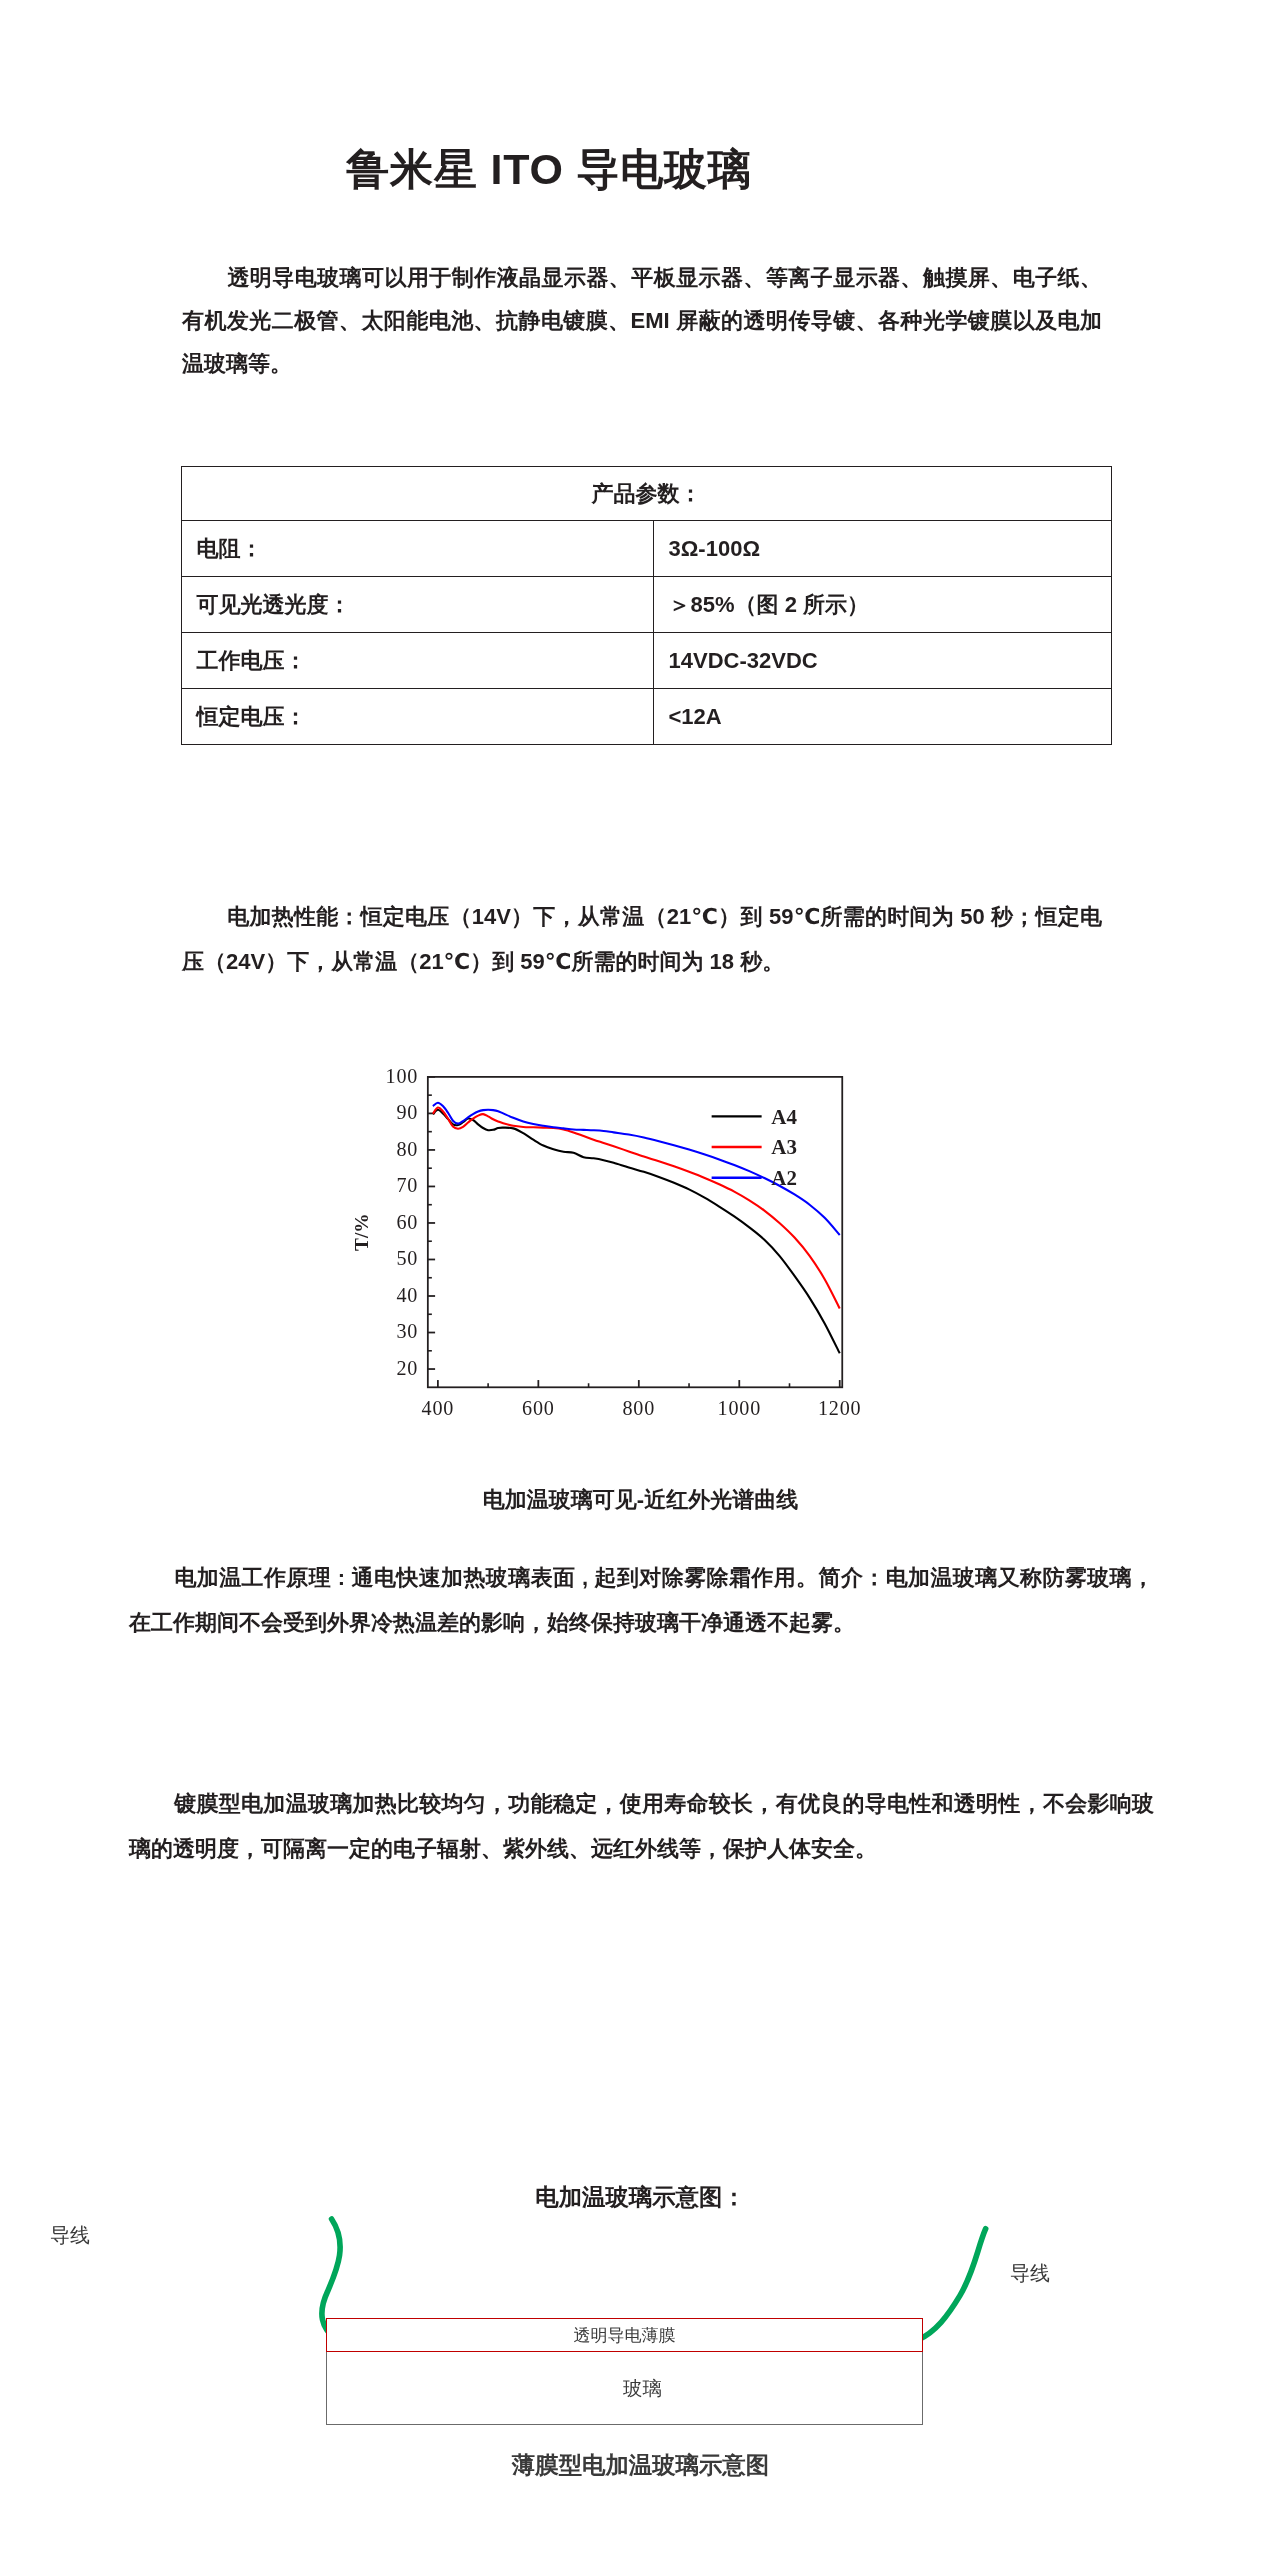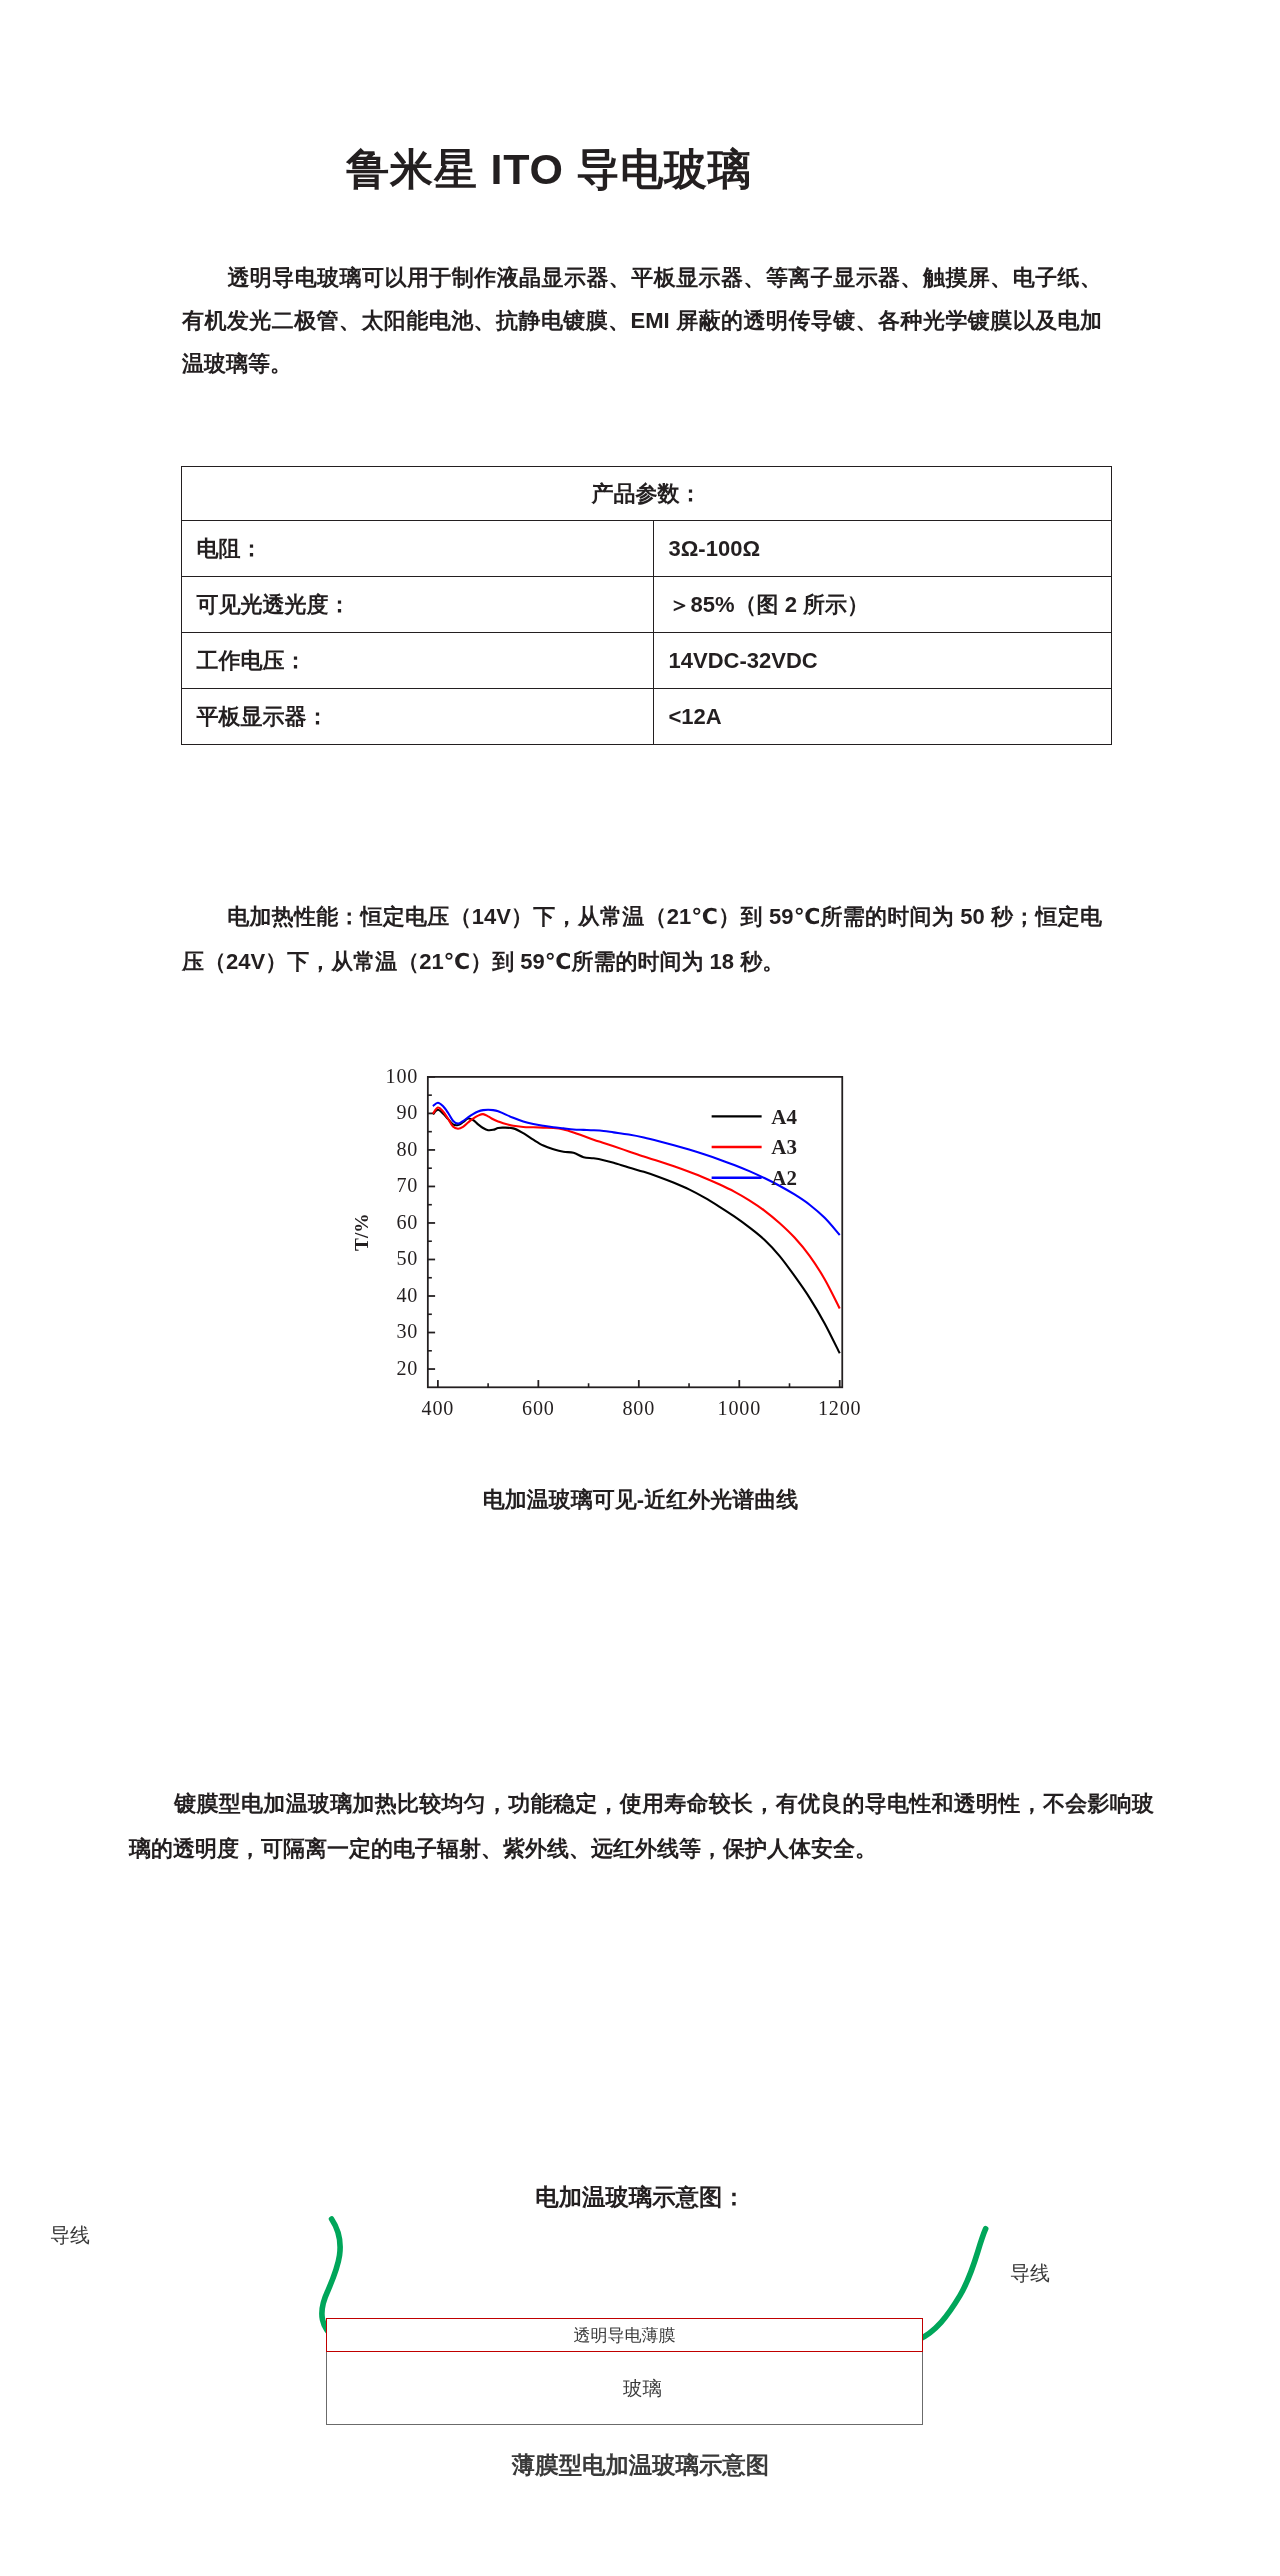--- a/index.html
+++ b/index.html
@@ -243,21 +243,21 @@
       </tr>
       <tr>
         <td>可见光透光度：</td>
         <td>＞85%（图 2 所示）</td>
       </tr>
       <tr>
         <td>工作电压：</td>
         <td>14VDC-32VDC</td>
       </tr>
       <tr>
-        <td>平板显示器：</td>
+        <td>恒定电压：</td>
         <td>&lt;12A</td>
       </tr>
     </tbody>
   </table>
 
   <p class="perf"><span class="indent"></span><span>电加热性能：恒定电压（14V）下，从常温（21℃）到 59℃所需的时间为 50 秒；恒定电压（24V）下，从常温（21℃）到 59℃所需的时间为 18 秒。</span></p>
 
   <div class="chart-wrap">
     <svg class="chart-svg" id="spectrum-svg" width="565" height="387" viewBox="0 0 700 480">
         <rect x="116" y="47" width="514" height="385" fill="none" stroke="#231f20" stroke-width="2.2"></rect>
@@ -310,20 +310,21 @@
         <text x="542" y="105" font-family="&quot;Liberation Serif&quot;, serif" font-size="26" font-weight="bold" fill="#231f20">A4</text>
         <line x1="468" y1="134" x2="530" y2="134" stroke="#ff0000" stroke-width="3"></line>
         <text x="542" y="143" font-family="&quot;Liberation Serif&quot;, serif" font-size="26" font-weight="bold" fill="#231f20">A3</text>
         <line x1="468" y1="172" x2="530" y2="172" stroke="#0000ff" stroke-width="3"></line>
         <text x="542" y="181" font-family="&quot;Liberation Serif&quot;, serif" font-size="26" font-weight="bold" fill="#231f20">A2</text>
       </svg>
   </div>
 
   <div class="chart-caption">电加温玻璃可见-近红外光谱曲线</div>
 
+  <p class="principle"><span class="indent"></span><span>电加温工作原理 : 通电快速加热玻璃表面 , 起到对除雾除霜作用。简介：电加温玻璃又称防雾玻璃，在工作期间不会受到外界冷热温差的影响，始终保持玻璃干净通透不起雾。</span></p>
 
   <p class="coating"><span class="indent"></span><span>镀膜型电加温玻璃加热比较均匀，功能稳定，使用寿命较长，有优良的导电性和透明性，不会影响玻璃的透明度，可隔离一定的电子辐射、紫外线、远红外线等，保护人体安全。</span></p>
 
   <div class="diagram-title">电加温玻璃示意图：</div>
 
   <svg class="wires-svg" viewBox="0 0 1587 180">
     <path d="M 410,10 C 430,40 418,70 405,100 C 392,128 398,145 415,160" fill="none" stroke="#00a65a" stroke-width="7" stroke-linecap="round"></path>
     <path d="M 1138,160 C 1160,150 1175,130 1190,105 C 1208,75 1212,45 1222,22" fill="none" stroke="#00a65a" stroke-width="7" stroke-linecap="round"></path>
   </svg>
 

